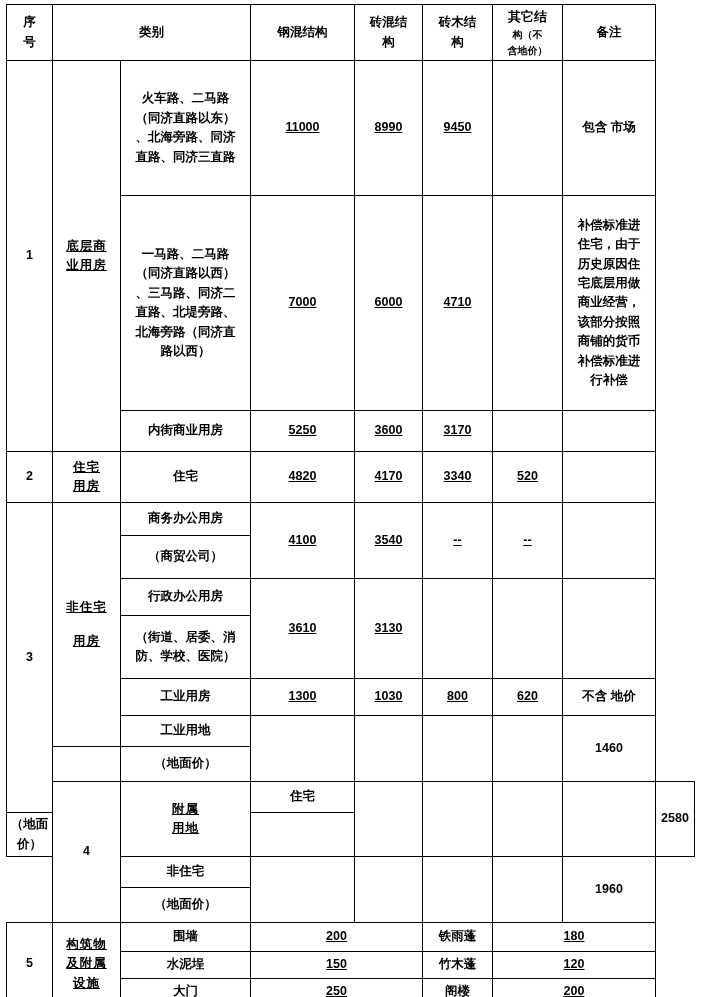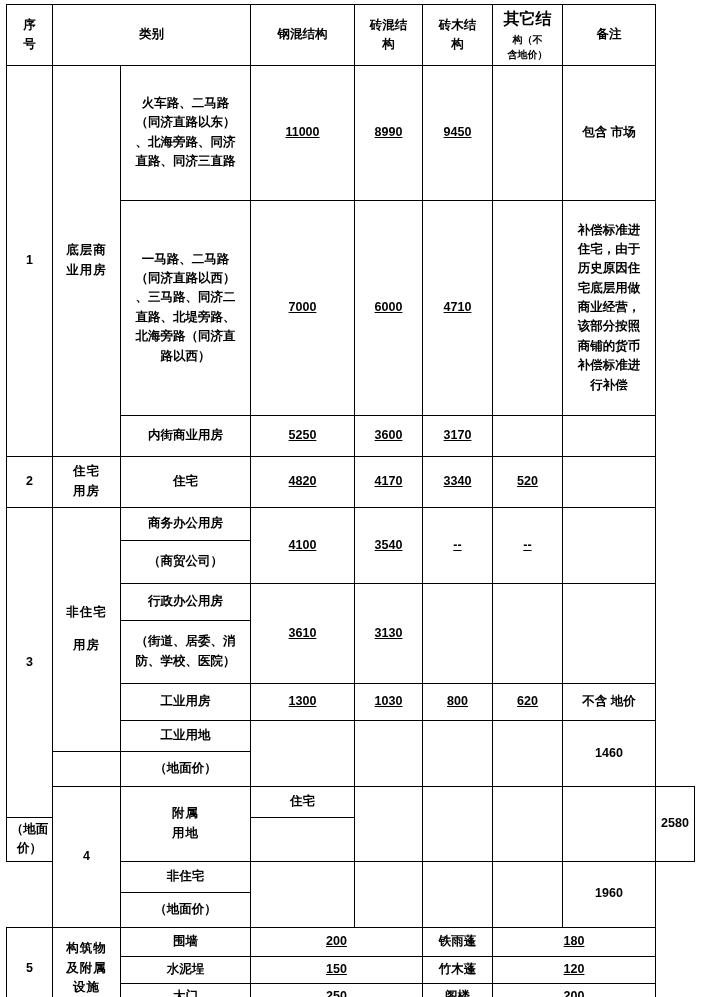--- a/index.html
+++ b/index.html
@@ -38,20 +38,21 @@
     font-size: 13px;
     font-weight: bold;
   }
   .num {
     font-size: 13px;
     font-weight: bold;
   }
   .cat {
     font-size: 13px;
     letter-spacing: 1px;
+    text-decoration: underline;
   }
   .desc {
     font-size: 12.5px;
     line-height: 1.7;
     padding: 6px 5px;
   }
   .val {
     font-size: 13px;
     font-weight: bold;
     text-decoration: underline;
@@ -91,21 +92,21 @@
         <td>钢混结构</td>
         <td>
           <div>砖混结</div>
           <div>构</div>
         </td>
         <td>
           <div>砖木结</div>
           <div>构</div>
         </td>
         <td>
-          <div style="font-size:16px">其它结</div>
+          <div style="font-size:13px">其它结</div>
           <div style="font-size:10px">构（不</div>
           <div style="font-size:10px">含地价）</div>
         </td>
         <td>备注</td>
       </tr>
 
       <tr>
         <td rowspan="3" class="num">1</td>
         <td rowspan="3" class="cat">
           <div>底层商</div>

